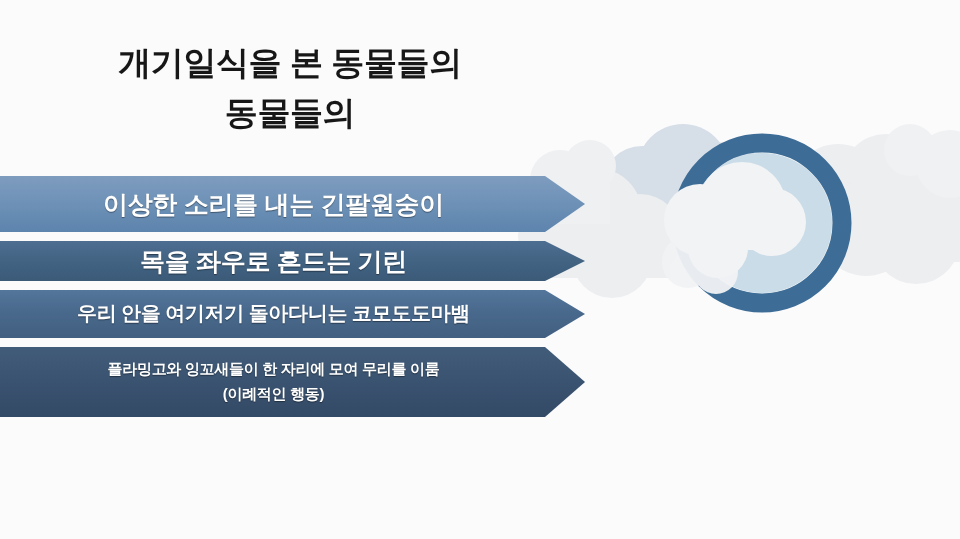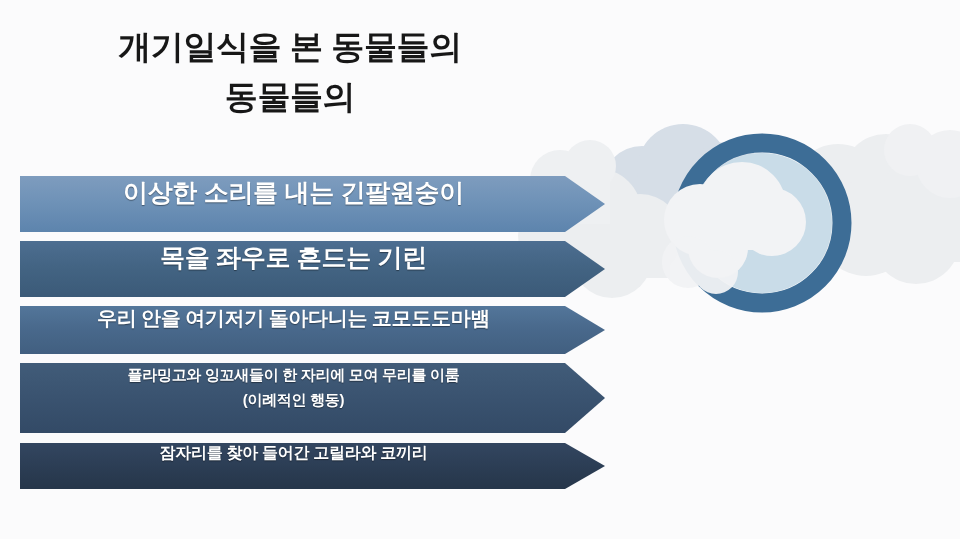--- a/index.html
+++ b/index.html
@@ -30,21 +30,21 @@
     top: 0;
     width: 960px;
     height: 539px;
     pointer-events: none;
   }
 
   
   #title-block {
     position: absolute;
     left: 40px;
-    top: 22px;
+    top: 38px;
     width: 500px;
     text-align: center;
     z-index: 5;
   }
   .title-line {
     font-size: 33px;
     font-weight: 700;
     color: #171717;
     line-height: 1.52;
     letter-spacing: -0.4px;
@@ -56,49 +56,48 @@
     position: absolute;
     left: 0;
     top: 176px;
     width: 600px;
     z-index: 4;
   }
   .bar-row {
     position: relative;
     width: 585px;
     display: flex;
-    align-items: flex-start;
+    align-items: center;
     justify-content: center;
     box-sizing: border-box;
     padding: 0 58px 0 20px;
     -webkit-clip-path: polygon(0 0, calc(100% - 40px) 0, 100% 50%, calc(100% - 40px) 100%, 0 100%);
     clip-path: polygon(0 0, calc(100% - 40px) 0, 100% 50%, calc(100% - 40px) 100%, 0 100%);
     filter: drop-shadow(0 1px 1px rgba(0,0,0,0.28));
-    margin-left: 20px;
   }
   .bar-label {
     color: #ffffff;
     font-weight: 700;
     text-align: center;
     line-height: 1.28;
     letter-spacing: -0.3px;
     text-shadow: 0 1px 1px rgba(0,0,0,0.40);
     white-space: pre-line;
   }
 
   
   #bar-row-0 {
     height: 56px;
     margin-bottom: 9px;
     background: linear-gradient(180deg, #7e9cbe 0%, #7093b8 42%, #5d84ad 100%);
   }
   #bar-row-0 .bar-label { font-size: 25px; }
 
   #bar-row-1 {
-    height: 56px;
+    height: 40px;
     margin-bottom: 9px;
     background: linear-gradient(180deg, #4d6e91 0%, #436483 46%, #3b5a78 100%);
   }
   #bar-row-1 .bar-label { font-size: 25px; }
 
   #bar-row-2 {
     height: 48px;
     margin-bottom: 9px;
     background: linear-gradient(180deg, #53769a 0%, #49698c 46%, #415f80 100%);
     font-family: Liberation Serif, serif;
@@ -204,19 +203,16 @@
 
     <div class="bar-row" id="bar-row-2">
       <span class="bar-label">우리 안을 여기저기 돌아다니는 코모도도마뱀</span>
     </div>
 
     <div class="bar-row" id="bar-row-3">
       <span class="bar-label">플라밍고와 잉꼬새들이 한 자리에 모여 무리를 이룸
 (이례적인 행동)</span>
     </div>
 
-    <div class="bar-row" id="bar-row-4">
-      <span class="bar-label">잠자리를 찾아 들어간 고릴라와 코끼리</span>
-    </div>
 
   </div>
 
 </div>
 
 </body></html>

